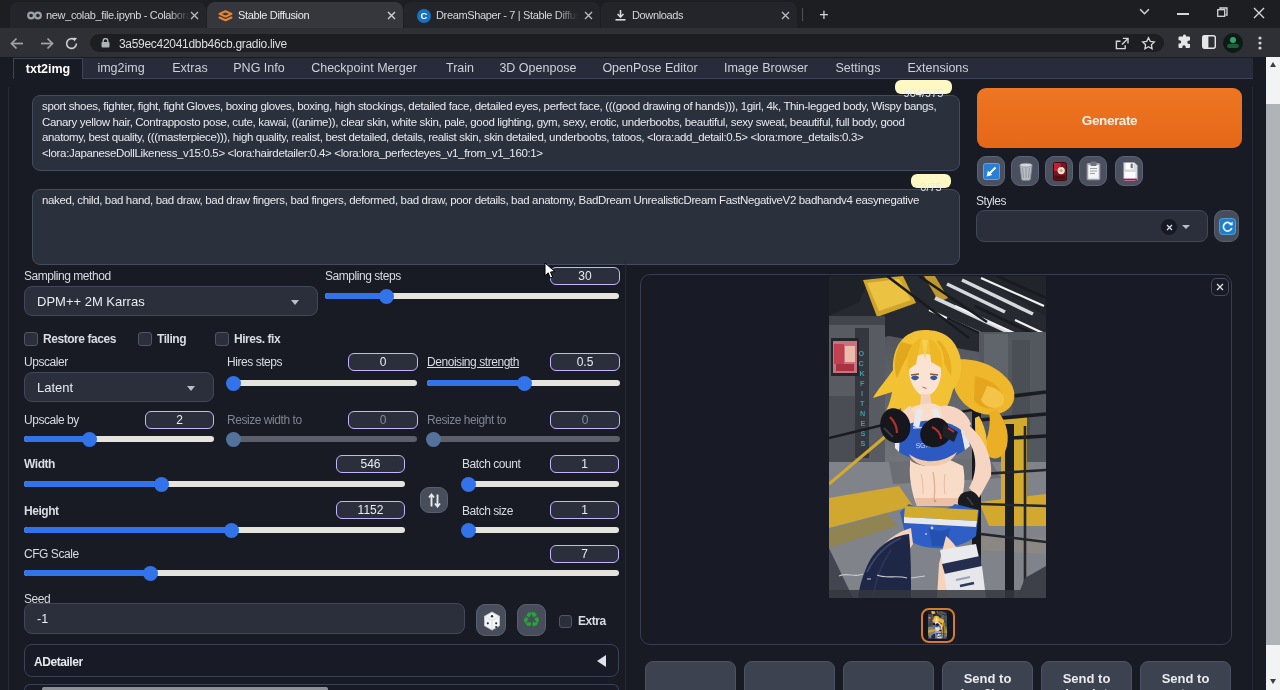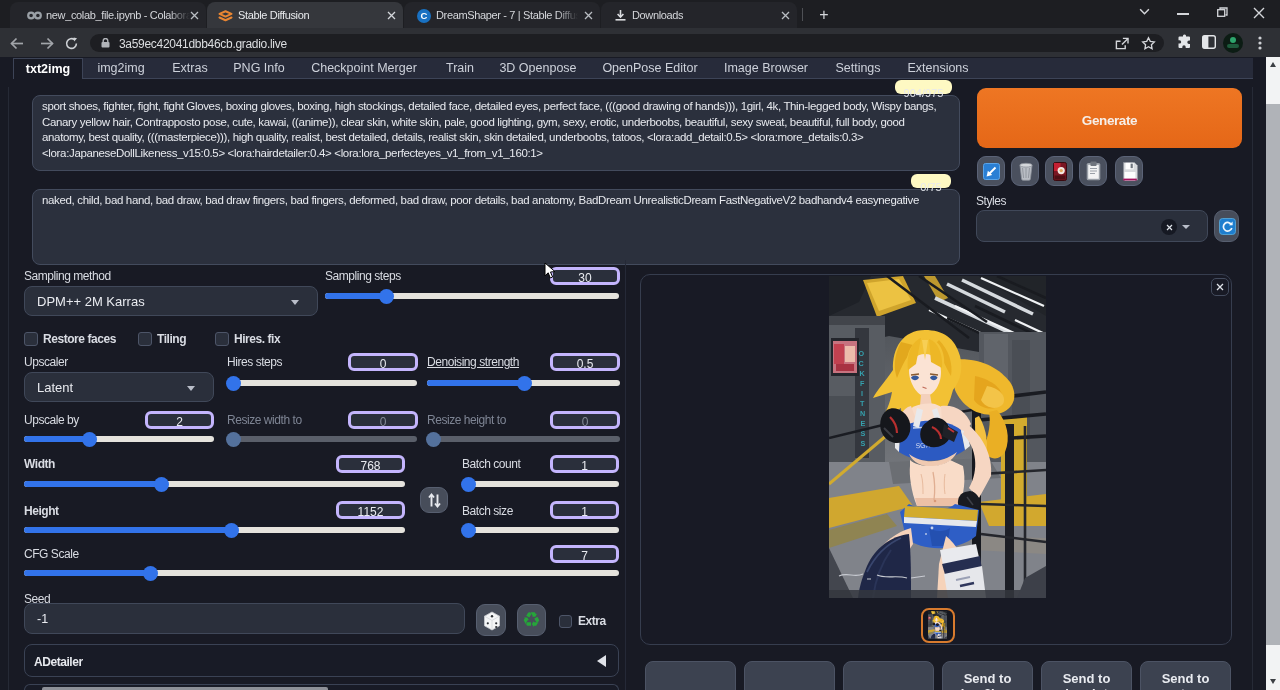--- a/index.html
+++ b/index.html
@@ -14,21 +14,21 @@
   #omnibox { position:absolute; left:90px; top:34px; width:1074px; height:18px; border-radius:9px; background:#1d1e22; }
   
   #page { position:absolute; left:0; top:57px; width:1266px; height:633px; background:#181a24; overflow:hidden; }
   #tabnav { position:absolute; left:13px; top:1px; width:1240px; height:21px; background:#272b3a; border-bottom:1px solid #3d4457; }
   .gtab { position:absolute; top:0; height:21px; font-size:12.5px; color:#cdd1da; padding-top:3px; text-align:center; }
   #tabsel { position:absolute; left:0px; top:0px; width:70px; height:21px; background:#181a24; border:1px solid #3d4457; border-bottom:none; color:#fff; font-weight:bold; }
   .ta { position:absolute; background:#2b303d; border:1px solid #434b5d; border-radius:8px; color:#e7e9ee; font-size:11.5px; letter-spacing:-0.35px; padding:3px 9px; line-height:15.6px; overflow:hidden; white-space:nowrap; }
   .badge { position:absolute; background:#2a2f3b; border:7px solid #fef9c3; border-radius:6px; color:#e7e9ee; font-size:11px; text-align:center; }
   .lbl { position:absolute; color:#d9dce3; font-size:12px; letter-spacing:-0.45px; white-space:nowrap; }
   .lbl.dim { color:#7e8594; }
-  .numin { position:absolute; background:#2a2f3b; border:3px solid #c4b5fd; border-radius:6px; color:#e9ebf0; font-size:12px; text-align:center; }
+  .numin { position:absolute; background:#2a2f3b; border:1px solid #c4b5fd; border-radius:6px; color:#e9ebf0; font-size:12px; text-align:center; }
   .drop { position:absolute; background:#2a2f3b; border:1px solid #404859; border-radius:8px; color:#e9ebf0; font-size:13px; }
   .caret { position:absolute; width:0; height:0; border-left:4.5px solid transparent; border-right:4.5px solid transparent; border-top:5px solid #b9bec9; }
   .track { position:absolute; height:6px; border-radius:3px; background:#e5e3dd; }
   .fill  { position:absolute; height:6px; border-radius:3px 0 0 3px; background:#3273ea; }
   .knob  { position:absolute; width:15px; height:15px; border-radius:50%; background:#3273ea; margin-top:-4.5px; }
   .track.dis { background:#5a5f6a; }
   .knob.dis { background:#54719c; }
   .cb { position:absolute; width:14px; height:14px; background:#2a2f3b; border:1px solid #4d5568; border-radius:3px; }
   .toolbtn { position:absolute; width:28px; height:30px; background:#4a505e; border:1px solid #5b6377; border-radius:9px; }
   .panelbtn { position:absolute; background:#474d5a; border:1px solid #575f70; border-radius:9px; }
@@ -306,21 +306,21 @@
   <div class="numin" style="left:550px;top:354px;width:70px;height:18px;line-height:17px;color:#848b98;">0</div>
   <div class="track" style="left:24px;top:379px;width:190px;"></div>
   <div class="fill" style="left:24px;top:379px;width:66px;"></div>
   <div class="knob" style="left:82px;top:379px;"></div>
   <div class="track dis" style="left:227px;top:379px;width:190px;"></div>
   <div class="knob dis" style="left:226px;top:379px;"></div>
   <div class="track dis" style="left:427px;top:379px;width:193px;"></div>
   <div class="knob dis" style="left:426px;top:379px;"></div>
 
   <div class="lbl" style="left:24px;top:400px;font-weight:bold;">Width</div>
-  <div class="numin" style="left:336px;top:398px;width:69px;height:18px;line-height:17px;">768</div>
+  <div class="numin" style="left:336px;top:398px;width:69px;height:18px;line-height:17px;">546</div>
   <div class="lbl" style="left:462px;top:400px;">Batch count</div>
   <div class="numin" style="left:550px;top:398px;width:69px;height:18px;line-height:17px;">1</div>
   <div class="track" style="left:24px;top:424px;width:381px;"></div>
   <div class="fill" style="left:24px;top:424px;width:138px;"></div>
   <div class="knob" style="left:154px;top:424px;"></div>
   <div class="track" style="left:462px;top:424px;width:157px;"></div>
   <div class="knob" style="left:461px;top:424px;"></div>
 
   <div class="panelbtn" style="left:420px;top:430px;width:28px;height:26px;">
     <svg style="position:absolute;left:7px;top:5px" width="13" height="15" viewBox="0 0 13 15">

